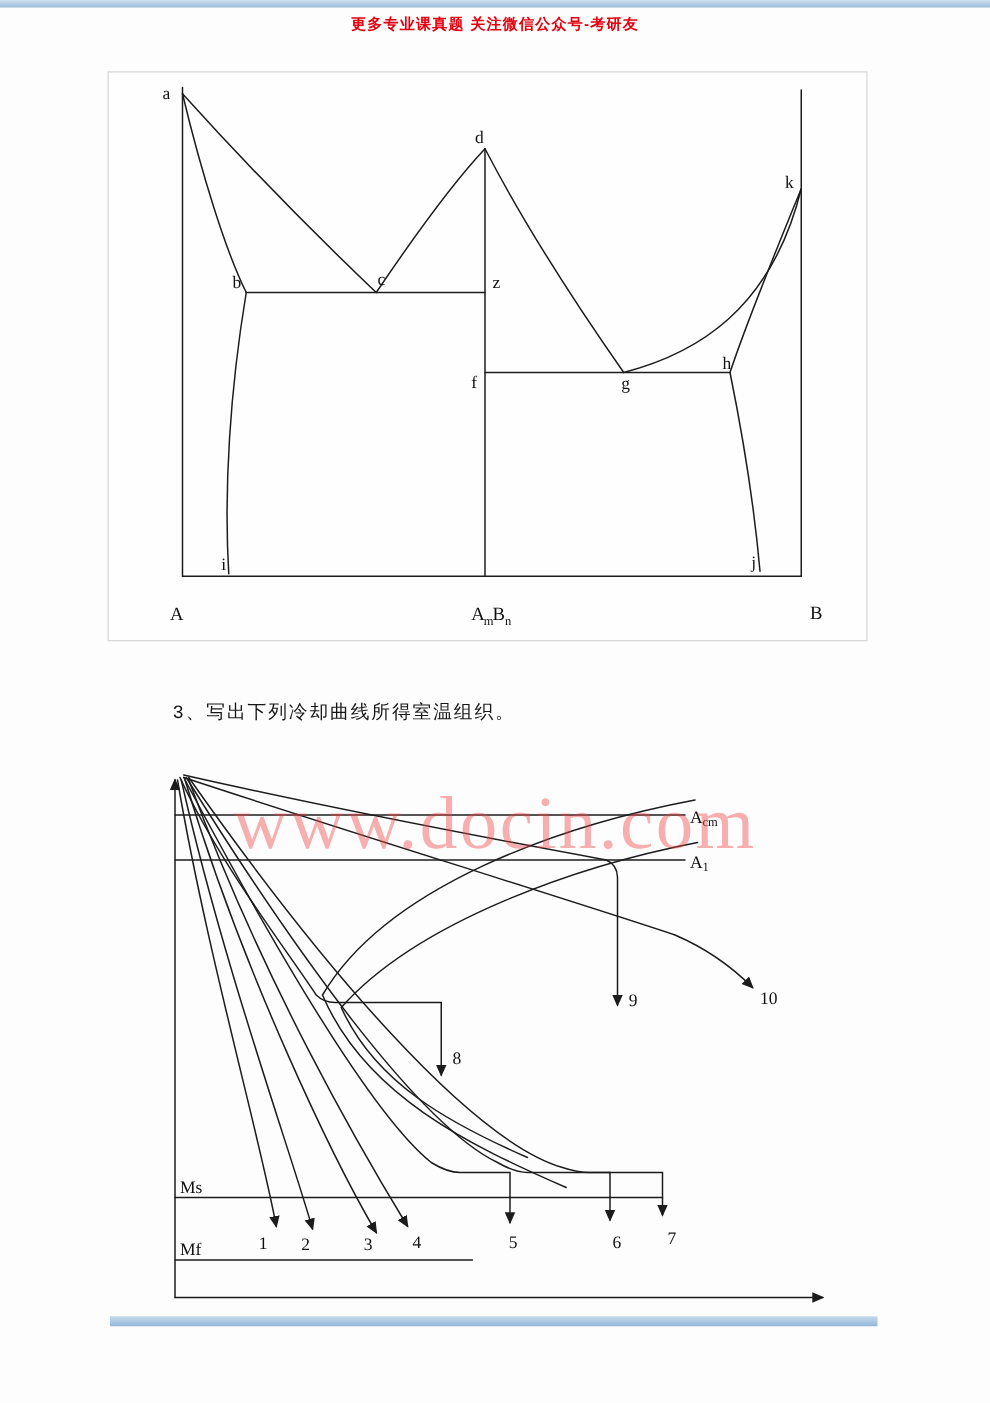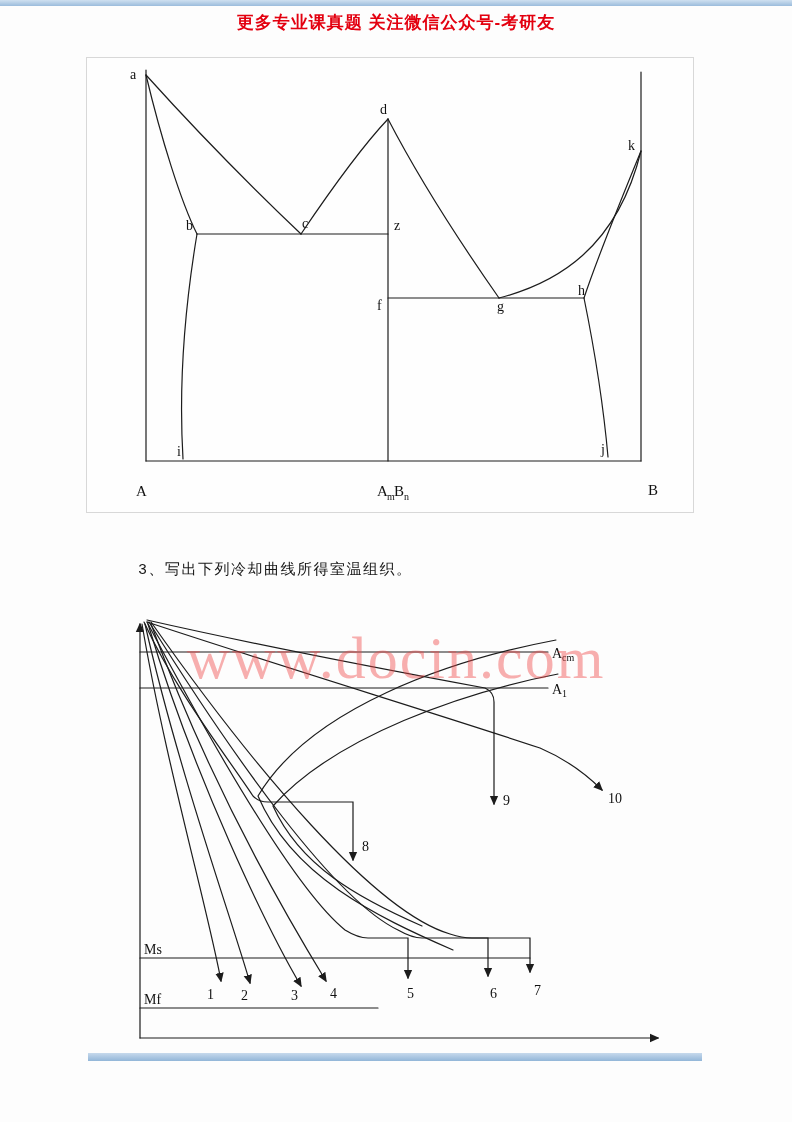--- a/index.html
+++ b/index.html
@@ -4,21 +4,21 @@
 <style>
   html,body{margin:0;padding:0;}
   body{
     width:792px;height:1122px;background:#ffffff;position:relative;
     font-family:"Liberation Sans", sans-serif;
   }
   .page{position:absolute;left:0;top:0;width:792px;height:1122px;background:#fdfdfd;overflow:hidden;}
   .top-bar{position:absolute;left:0;top:0;width:792px;height:6px;
     background:linear-gradient(#cfe0f0,#9bbcdc);}
   .header{position:absolute;left:0;top:11px;width:792px;text-align:center;
-    color:#e3000f;font-weight:bold;font-size:17px;letter-spacing:1px;}
+    color:#e3000f;font-weight:bold;font-size:12px;letter-spacing:1px;}
   .fig1{position:absolute;left:86px;top:57px;width:606px;height:454px;
     border:1px solid #d8d8d8;background:#fefefe;}
   .question{position:absolute;left:138px;top:560px;font-size:15px;color:#161616;
     font-family:Liberation Mono, monospace;letter-spacing:1.5px;}
   .fig2{position:absolute;left:120px;top:600px;width:570px;height:450px;}
   .watermark{position:absolute;left:90px;top:624px;width:612px;text-align:center;
     font-family:"Liberation Serif", serif;font-size:60px;color:#ef4444;opacity:.42;
     letter-spacing:2px;pointer-events:none;white-space:nowrap;}
   .bottom-bar{position:absolute;left:88px;top:1053px;width:614px;height:8px;
     background:linear-gradient(#c6d9ec,#92b6d8);}

